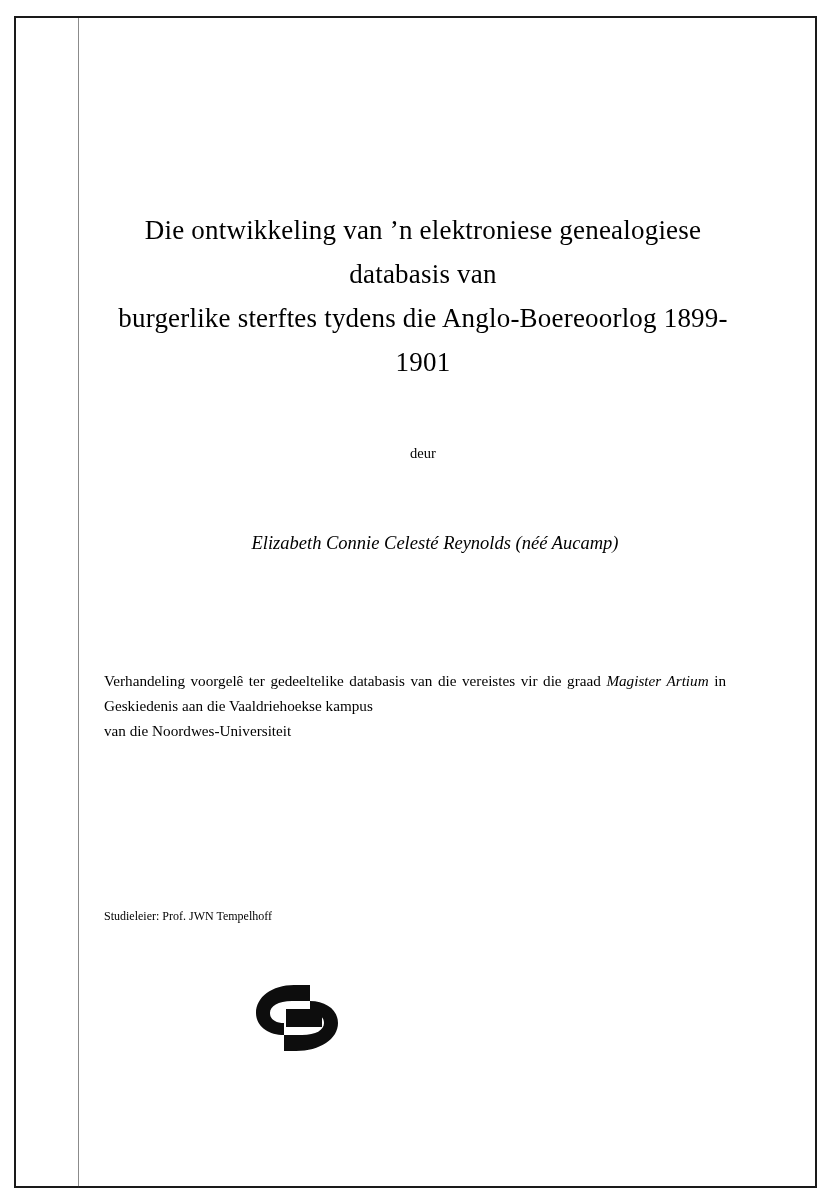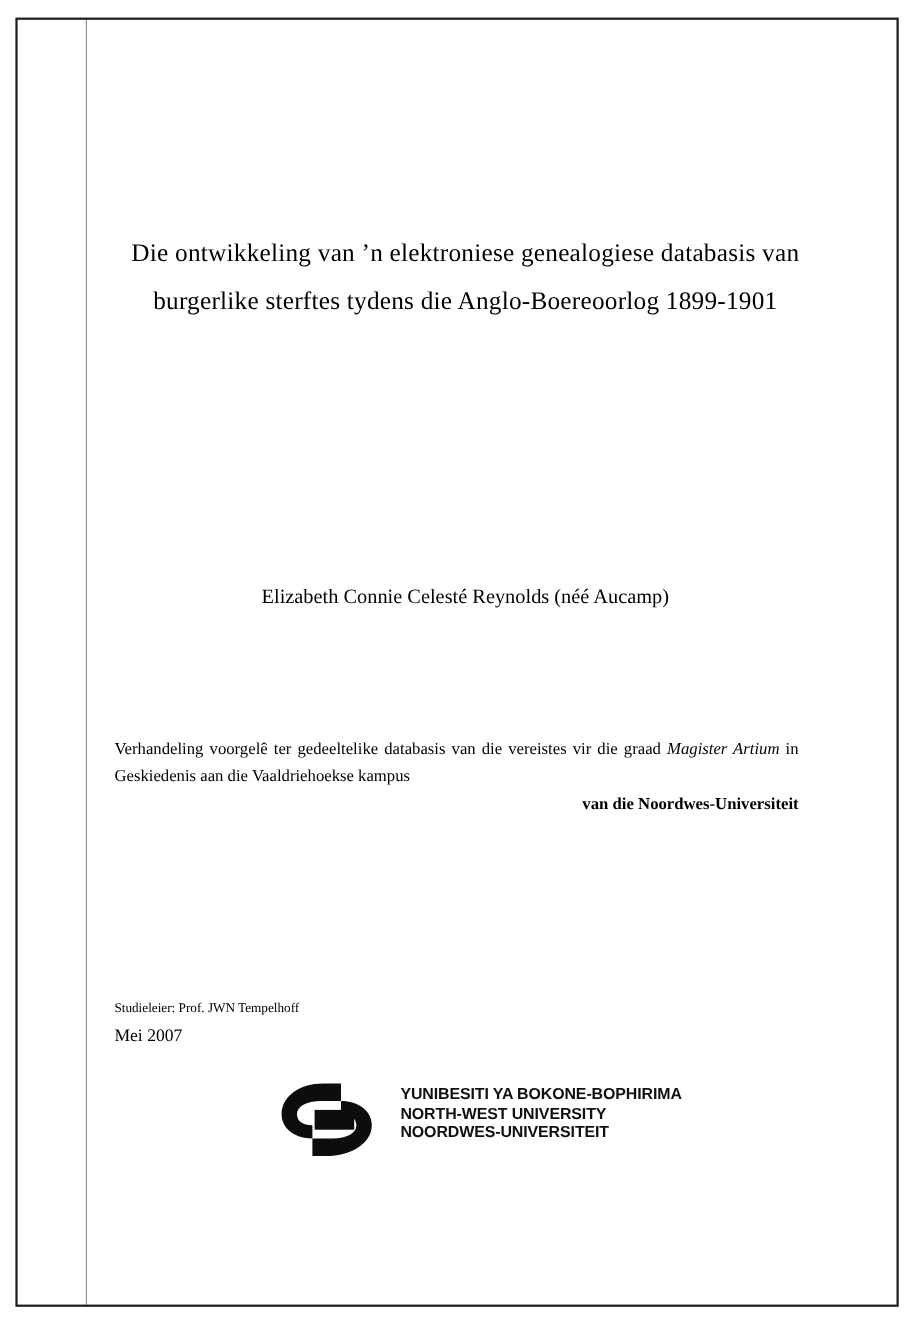--- a/index.html
+++ b/index.html
@@ -49,52 +49,52 @@
     box-sizing: border-box;
   }
   .title-block {
     position: absolute;
     left: 0;
     top: 190px;
     width: 646px;
     text-align: center;
   }
   .title-line {
-    font-size: 23px;
+    font-size: 27px;
     line-height: 44px;
     letter-spacing: 0.2px;
   }
   .deur {
     position: absolute;
     left: 0;
     top: 427px;
     width: 646px;
     text-align: center;
     font-size: 14.5px;
   }
   .author {
     position: absolute;
-    left: 0;
+    left: 12px;
     top: 515px;
     width: 646px;
     text-align: center;
     font-size: 18.5px;
+    font-style: italic;
   }
   .statement {
     position: absolute;
     left: 4px;
     top: 650px;
     width: 622px;
     font-size: 15.2px;
     line-height: 25px;
     text-align: justify;
   }
   .statement .last {
-    text-align: right;
-    font-weight: bold;
+    text-align: left;
   }
   .statement em {
     font-style: italic;
   }
   .supervisor {
     position: absolute;
     left: 4px;
     top: 885px;
     width: 560px;
     font-size: 12px;
@@ -144,40 +144,35 @@
   <div class="scan-frame"></div>
   <div class="inner-rule-left"></div>
 
   <div class="content">
 
     <div class="title-block">
       <div class="title-line">Die ontwikkeling van ’n elektroniese genealogiese databasis van</div>
       <div class="title-line">burgerlike sterftes tydens die Anglo-Boereoorlog 1899-1901</div>
     </div>
 
+    <div class="deur">deur</div>
 
     <div class="author">Elizabeth Connie Celesté Reynolds (néé Aucamp)</div>
 
     <div class="statement">
       <span>Verhandeling voorgelê ter gedeeltelike databasis van die vereistes vir die graad </span><em>Magister Artium</em><span> in Geskiedenis aan die Vaaldriehoekse kampus</span>
       <div class="last">van die Noordwes-Universiteit</div>
     </div>
 
     <div class="supervisor">Studieleier: Prof. JWN Tempelhoff</div>
-    <div class="date">Mei 2007</div>
 
     <div class="logo-wrap">
       <svg class="logo-mark" viewBox="0 0 108 70">
         <g fill="#0d0d0d">
           <path d="M44 2 C22 2 6 14 6 30 C6 43 18 52 34 52 L34 40 C25 40 20 36 20 30 C20 23 28 18 42 18 L60 18 L60 2 Z"></path>
           <path d="M46 68 C70 68 88 56 88 40 C88 27 76 18 60 18 L60 30 C69 30 74 34 74 40 C74 47 66 52 52 52 L34 52 L34 68 Z"></path>
           <rect x="36" y="26" width="36" height="18"></rect>
         </g>
       </svg>
-      <div class="logo-text">
-        <div>YUNIBESITI YA BOKONE-BOPHIRIMA</div>
-        <div>NORTH-WEST UNIVERSITY</div>
-        <div>NOORDWES-UNIVERSITEIT</div>
-      </div>
     </div>
 
   </div>
 </div>
 
 </body></html>

